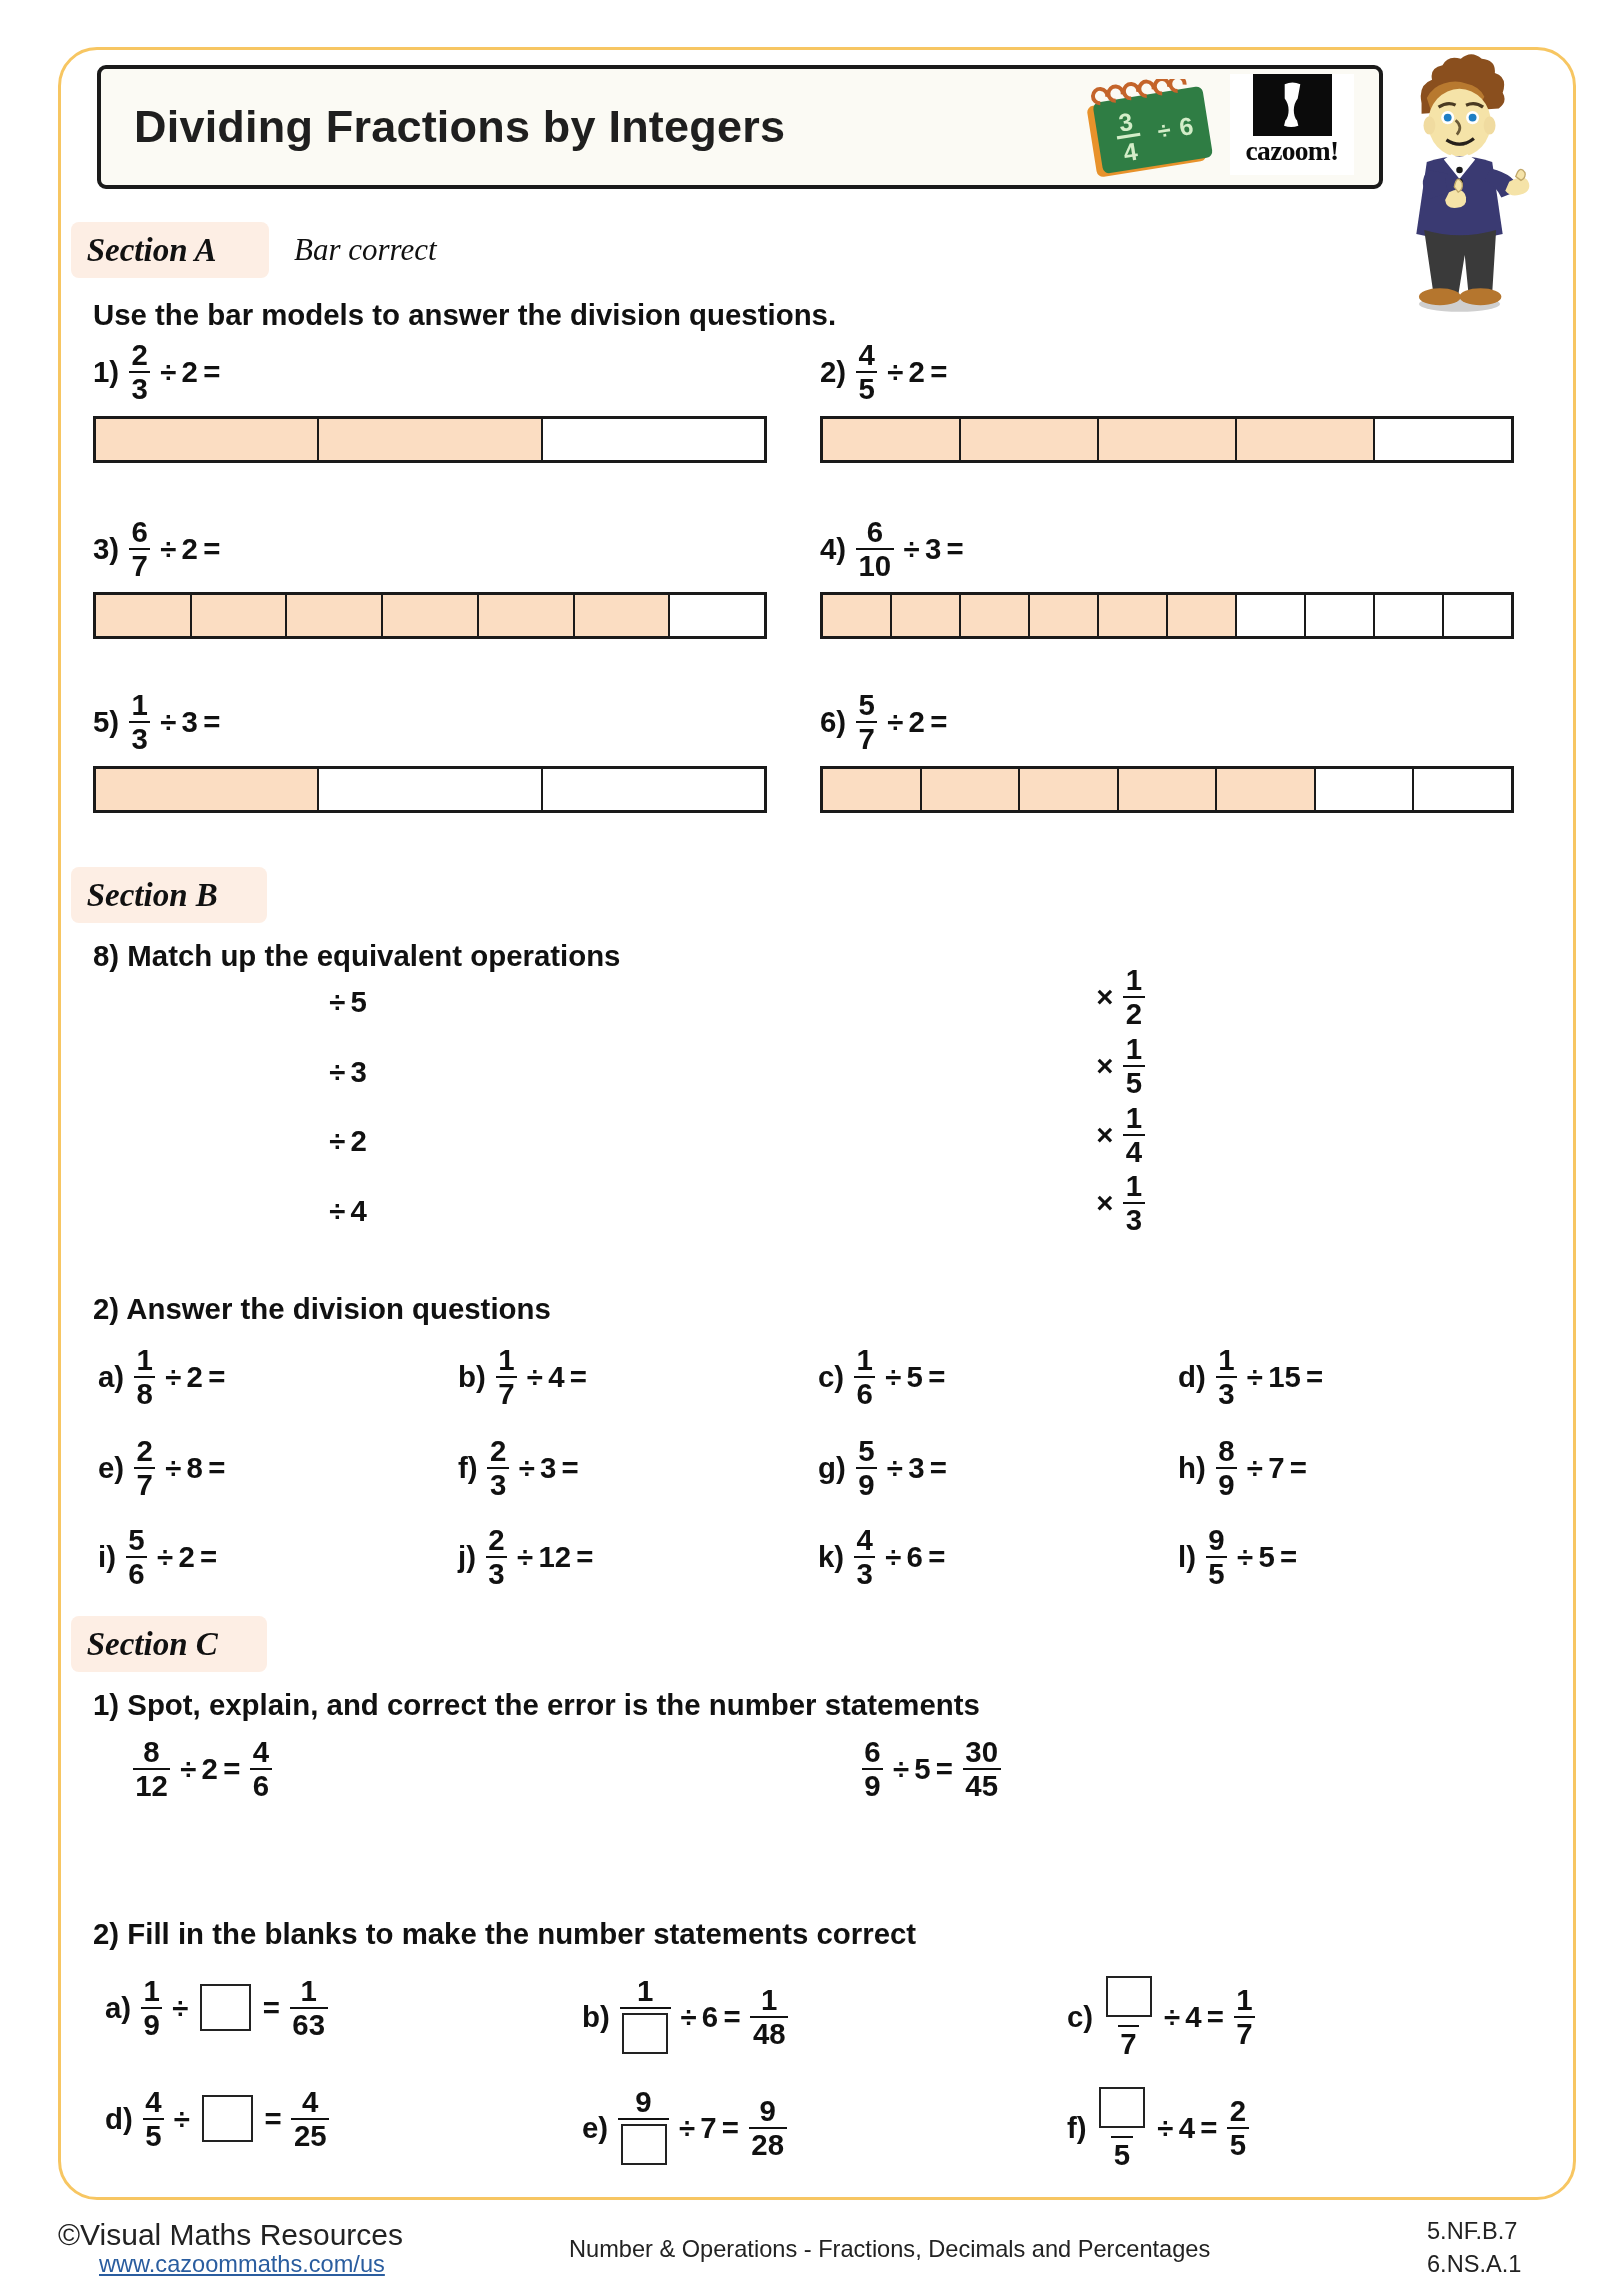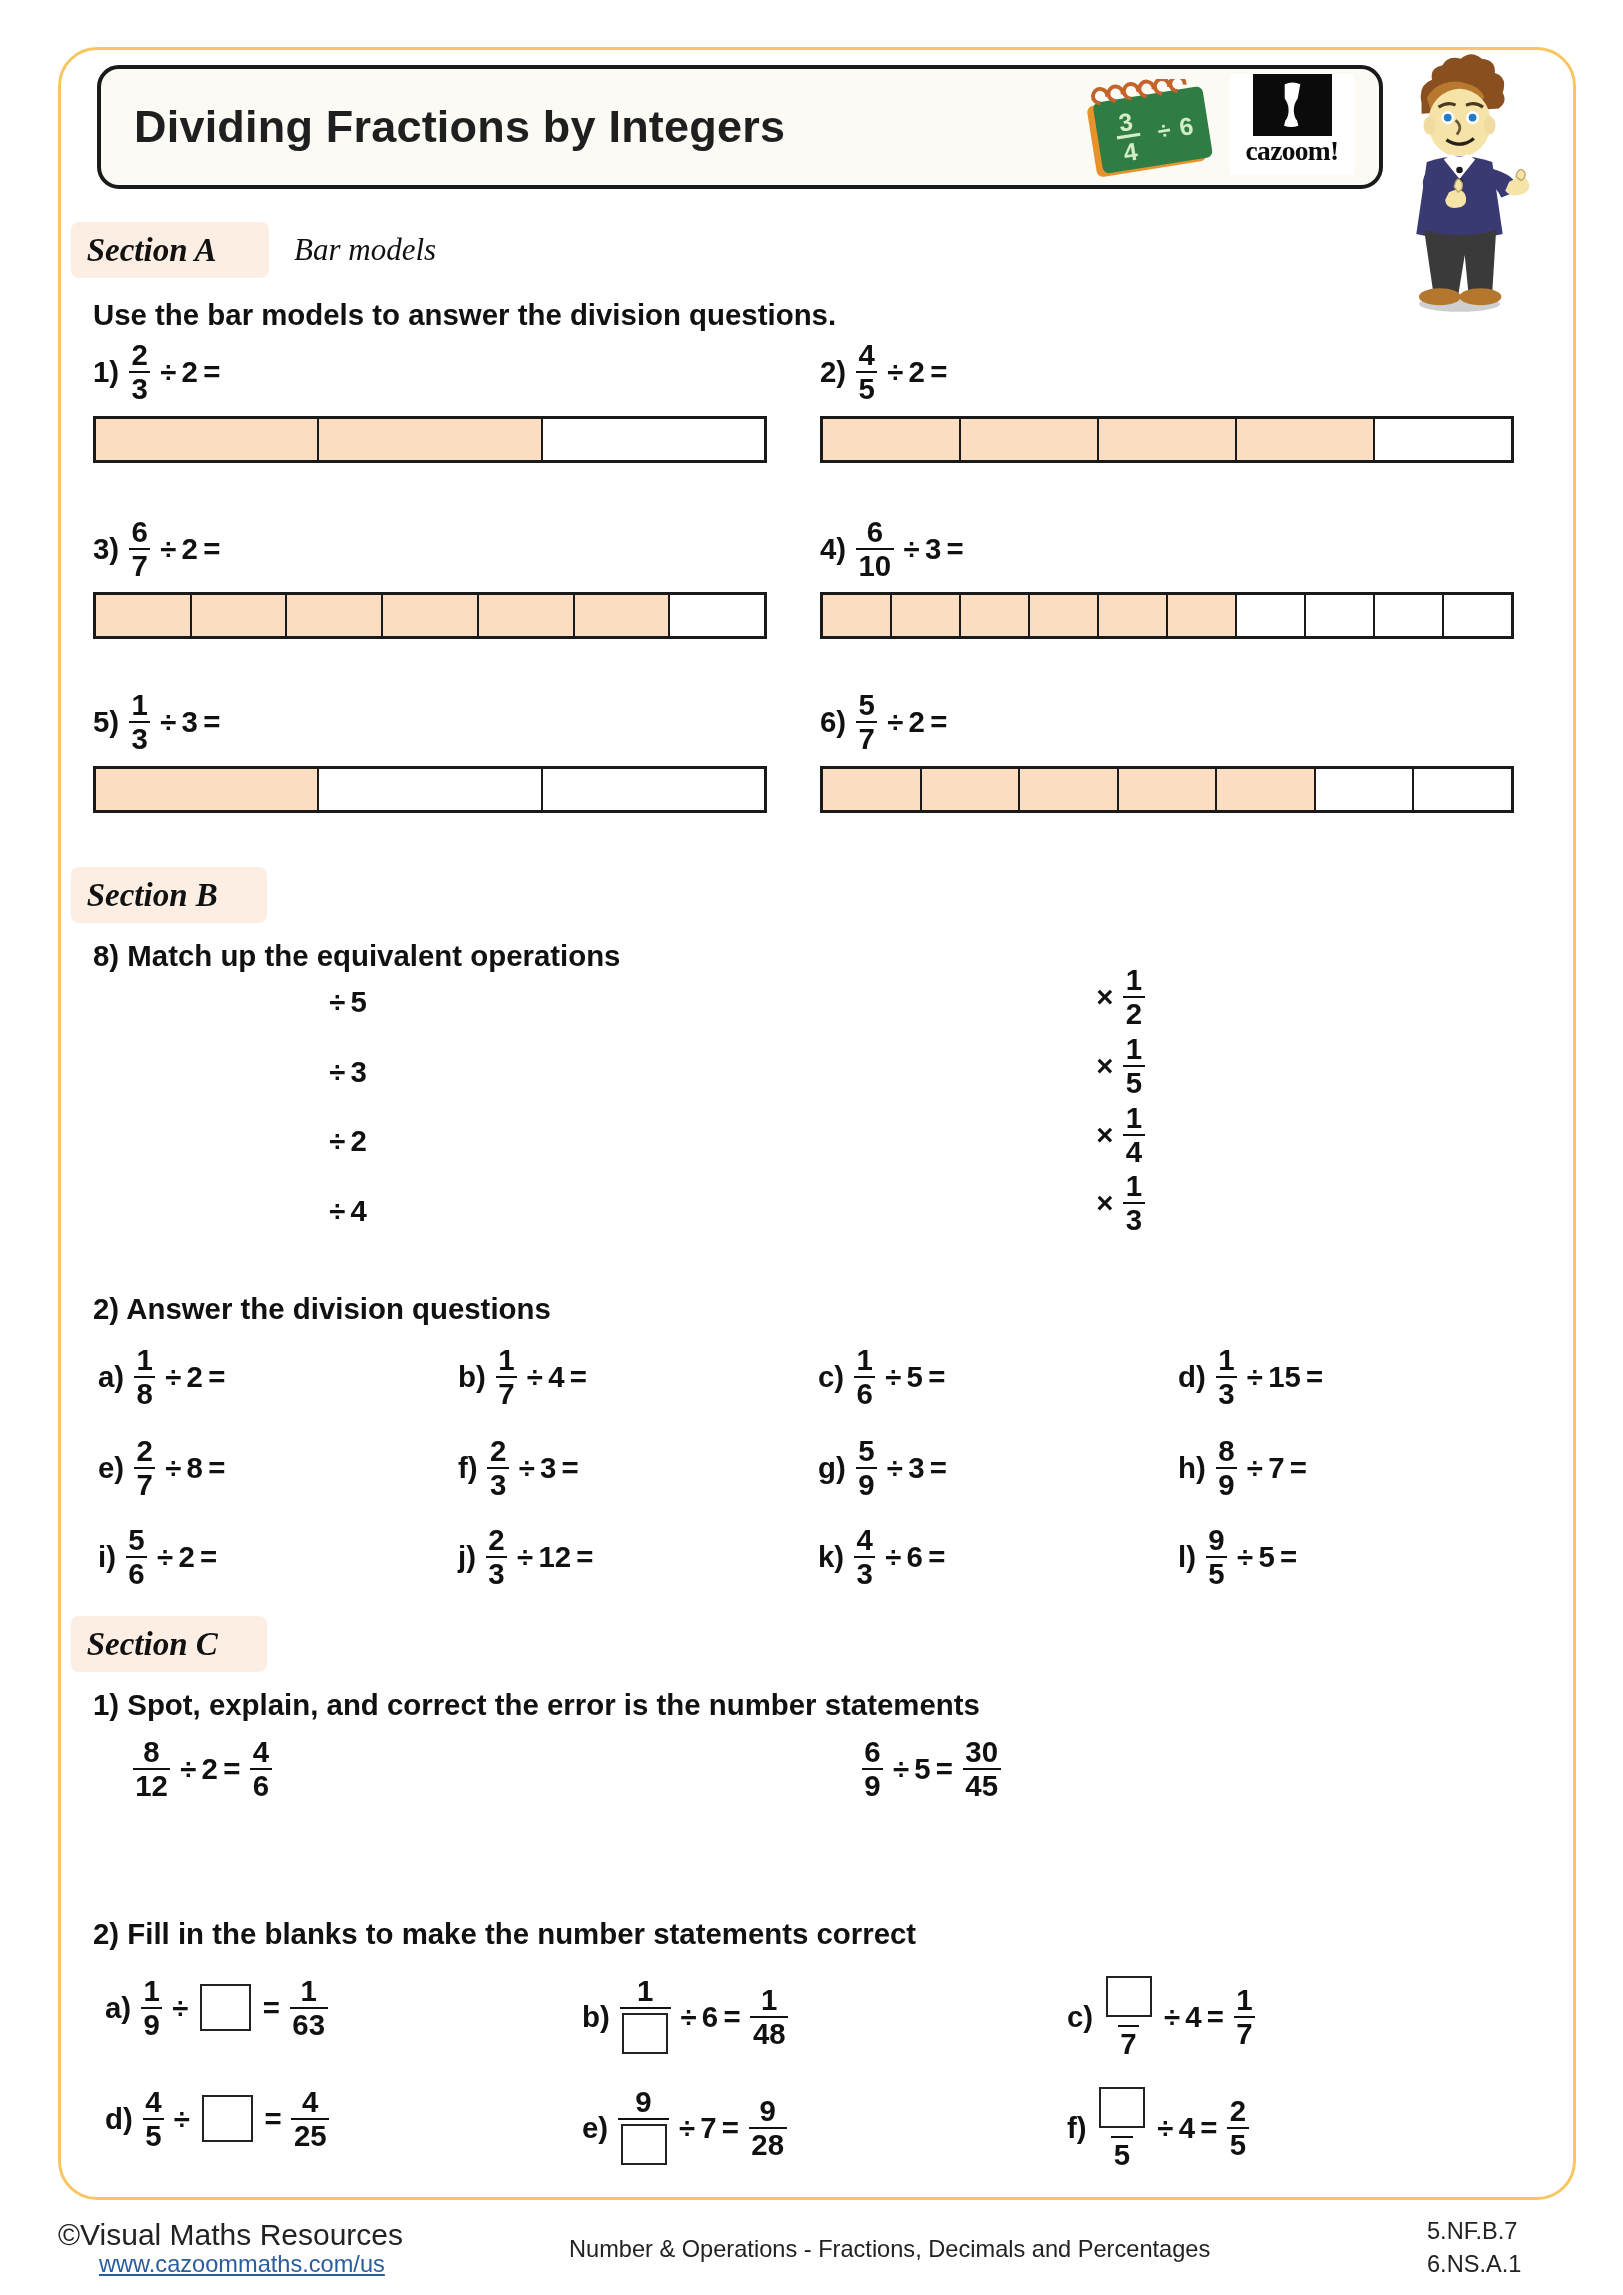--- a/index.html
+++ b/index.html
@@ -22,21 +22,21 @@
     background: #ffffff;
   }
 
   
   #title-bar {
     position: absolute;
     left: 97px; top: 65px;
     width: 1286px; height: 124px;
     background: #fbfaf4;
     border: 4.6px solid #1a1a1a;
-    border-radius: 22px;
+    border-radius: 9px;
     display: flex; align-items: center;
   }
   #title-text {
     font-size: 45px; font-weight: bold; color: #1f1f1f;
     margin-left: 33px; letter-spacing: 0.2px;
     font-family: "Liberation Sans", sans-serif;
   }
 
   
   #notepad-icon { position: absolute; left: 1080px; top: 79px; width: 137px; height: 98px; }
@@ -170,21 +170,21 @@
     <path d="M72 180 q-18 22 4 44 l28 -10 q-10 -16 -2 -28 z" fill="#3a3a72"></path>
     <path d="M104 214 q22 -10 26 8 q2 14 -14 16 q-16 2 -18 -12 z" fill="#f5e3a8"></path>
     <path d="M112 206 q4 -20 12 -6 q2 10 -6 14 z" fill="#f5e3a8" stroke="#c0a76a" stroke-width="2"></path>
     <path d="M66 272 q54 16 110 0 l-6 96 l-36 4 l-6 -62 l-10 62 l-38 -4 z" fill="#3a3a3a"></path>
     <ellipse cx="90" cy="374" rx="32" ry="13" fill="#b5762e"></ellipse>
     <ellipse cx="152" cy="374" rx="32" ry="13" fill="#b5762e"></ellipse>
   </svg>
 </div>
 
 <div class="section-tag" style="left:71px; top:222px; width:198px; height:56px;">Section A</div>
-<div class="section-sub" style="left:294px; top:232px;">Bar models</div>
+<div class="section-sub" style="left:294px; top:232px;">Bar correct</div>
 
 <div class="instr" style="left:93px; top:298px;">Use the bar models to answer the division questions.</div>
 
 <div class="expr" style="left:93px; top:340px;">
   <span class="lbl">1)</span>
   <span class="frac">
     <span class="num">2</span>
     <span class="den">3</span>
   </span>
   <span class="op">÷</span>

